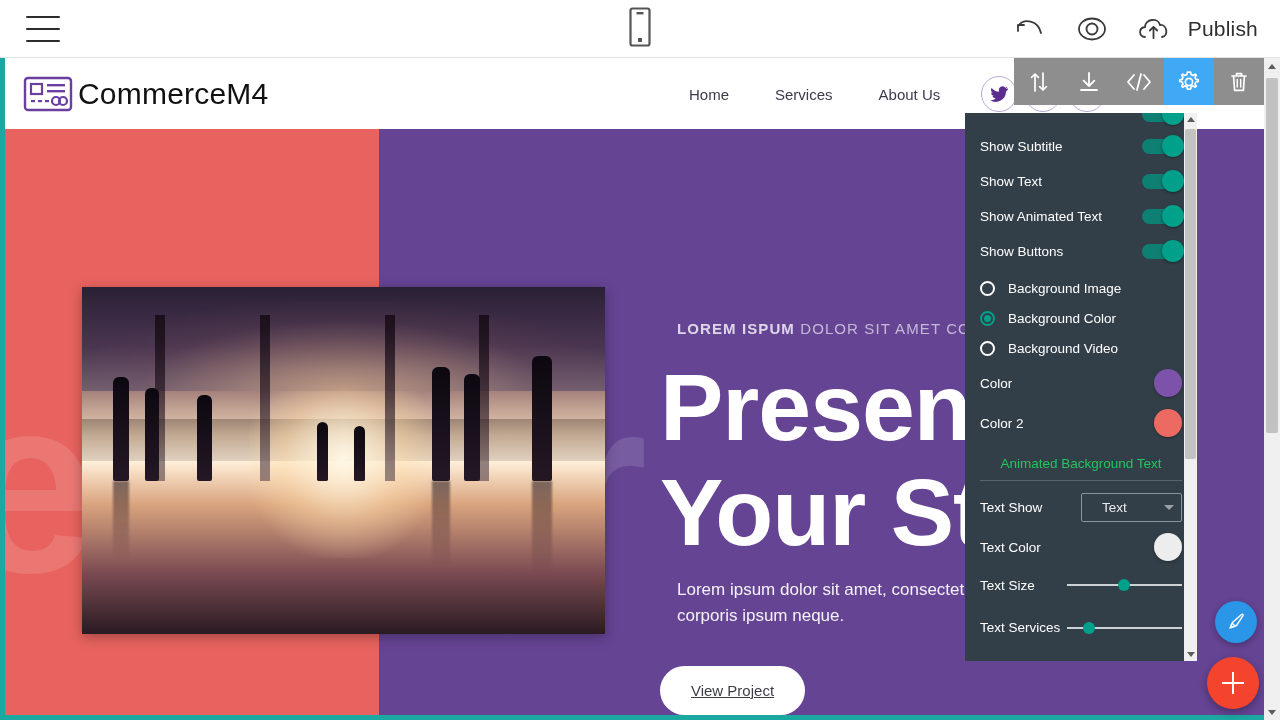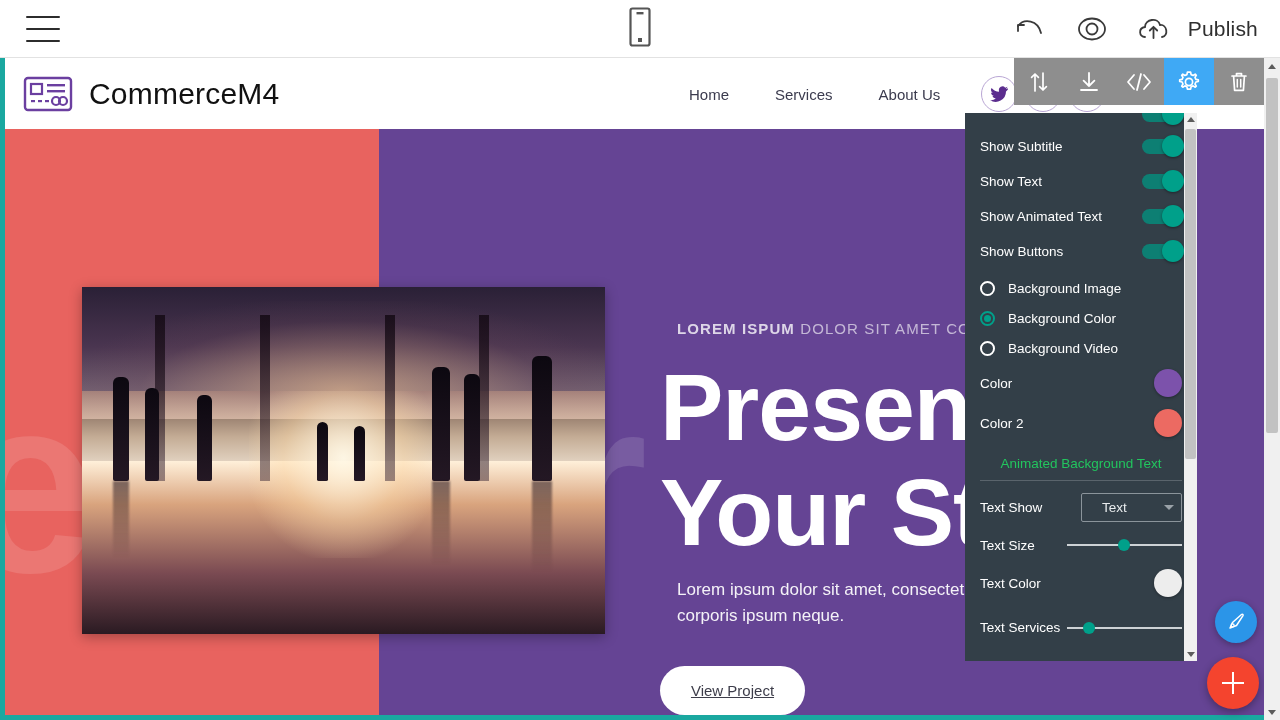--- a/index.html
+++ b/index.html
@@ -53,21 +53,21 @@
     background: #fff;
   }
 
   
   #site-header {
     position: relative; height: 71px;
     background: #ffffff;
     display: flex; align-items: center;
     z-index: 20;
   }
-  #brand { display: flex; align-items: center; gap: 16px; margin-left: 18px; }
+  #brand { display: flex; align-items: center; gap: 5px; margin-left: 18px; }
   #brand-name { font-size: 30px; color: #111; letter-spacing: .2px; }
 
   #site-nav {
     position: absolute; left: 684px; top: 50%;
     transform: translateY(-50%);
     display: flex; align-items: center; gap: 46px;
   }
   .nav-link { font-size: 15px; color: #3b3b4e; cursor: pointer; white-space: nowrap; }
 
   #social-row {
@@ -544,31 +544,31 @@
     <div class="divider"></div>
 
     <div class="row" style="min-height:40px">
       <span class="row-label">Text Show</span>
       <div class="select">
         <span>Text</span>
         <span class="caret"></span>
       </div>
     </div>
 
+    <div class="row" style="min-height:40px">
+      <span class="row-label">Text Color</span>
+      <span class="swatch" style="background:#ededed"></span>
+    </div>
+
     <div class="row" style="min-height:36px">
       <span class="row-label">Text Size</span>
       <div class="slider">
         <div class="track"></div>
           <div class="knob" style="left:44%"></div>
       </div>
-    </div>
-
-    <div class="row" style="min-height:40px">
-      <span class="row-label">Text Color</span>
-      <span class="swatch" style="background:#ededed"></span>
     </div>
 
     <div class="row tall">
       <span class="row-label"><span>Text Services</span></span>
       <div class="slider">
         <div class="track"></div>
           <div class="knob" style="left:14%"></div>
       </div>
     </div>
 

